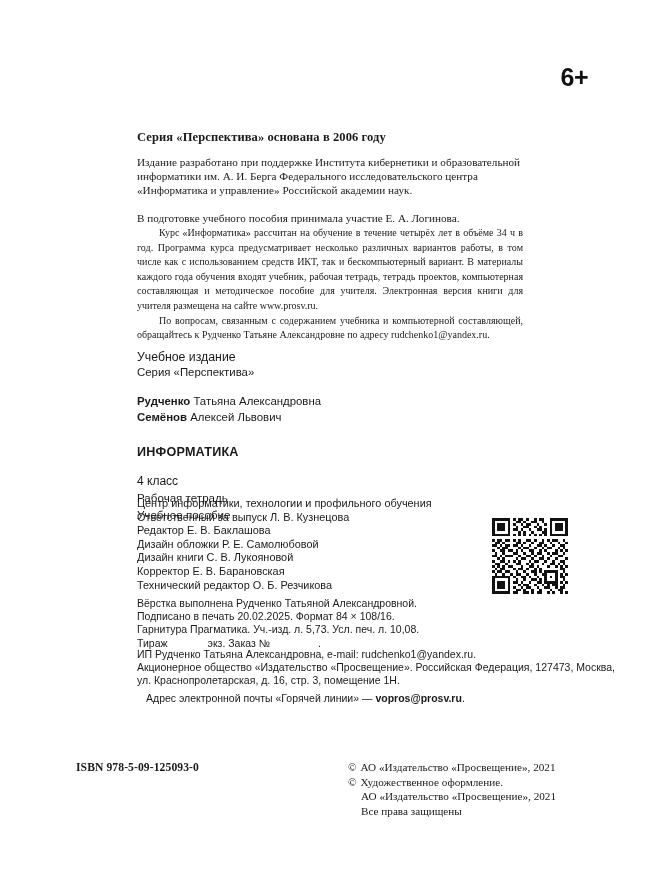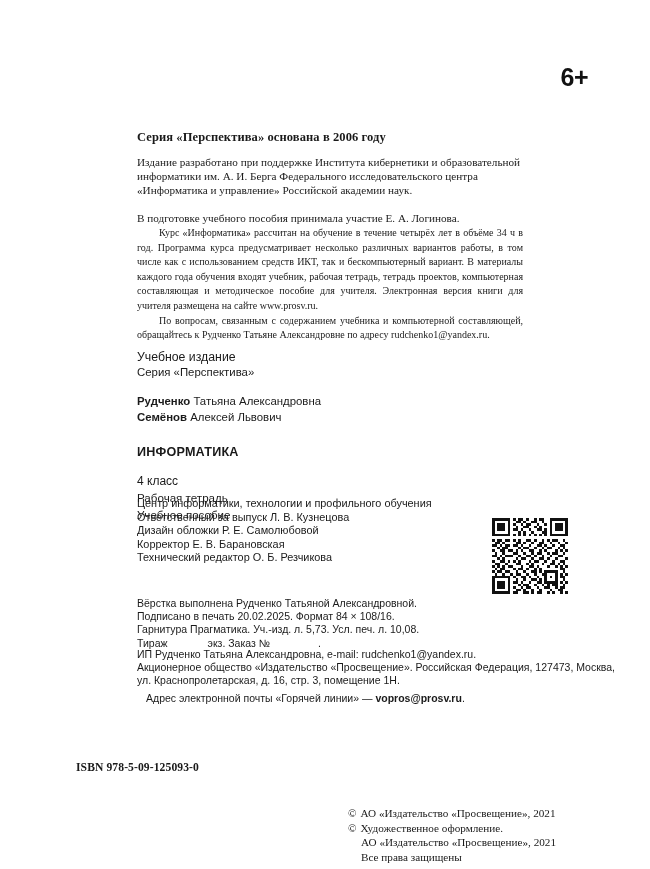--- a/index.html
+++ b/index.html
@@ -165,21 +165,21 @@
     position: absolute;
     left: 76px;
     top: 761px;
     font-size: 11.6px;
     font-weight: 700;
     letter-spacing: 0.1px;
   }
   .copyright {
     position: absolute;
     left: 348px;
-    top: 806px;
+    top: 760px;
     width: 270px;
     font-size: 11.2px;
     line-height: 14.6px;
   }
   .copyright .crow { white-space: nowrap; }
   .copyright .sym { margin-right: 4px; }
   .copyright .indent { padding-left: 13px; }
 </style>
 </head>
 <body>
@@ -216,21 +216,23 @@
     <div class="grade">4 класс</div>
     <div class="kind">
       <div>Рабочая тетрадь</div>
       <div>Учебное пособие</div>
     </div>
   </div>
 
   <div class="credits-block sans">
     <div class="crow"><span>Центр информатики, технологии и профильного обучения</span><span class="ital"></span></div>
     <div class="crow"><span>Ответственный за выпуск </span><span class="ital">Л. В. Кузнецова</span></div>
+    <div class="crow"><span>Редактор </span><span class="ital">Е. В. Баклашова</span></div>
     <div class="crow"><span>Дизайн обложки </span><span class="ital">Р. Е. Самолюбовой</span></div>
+    <div class="crow"><span>Дизайн книги </span><span class="ital">С. В. Лукояновой</span></div>
     <div class="crow"><span>Корректор </span><span class="ital">Е. В. Барановская</span></div>
     <div class="crow"><span>Технический редактор </span><span class="ital">О. Б. Резчикова</span></div>
   </div>
 
   <div class="qr">
     <svg viewBox="0 0 29 29" shape-rendering="crispEdges" aria-hidden="true">
       <rect width="29" height="29" fill="#ffffff"></rect>
       <g fill="#111111">
 
         <rect x="0" y="0" width="7" height="1"></rect>

